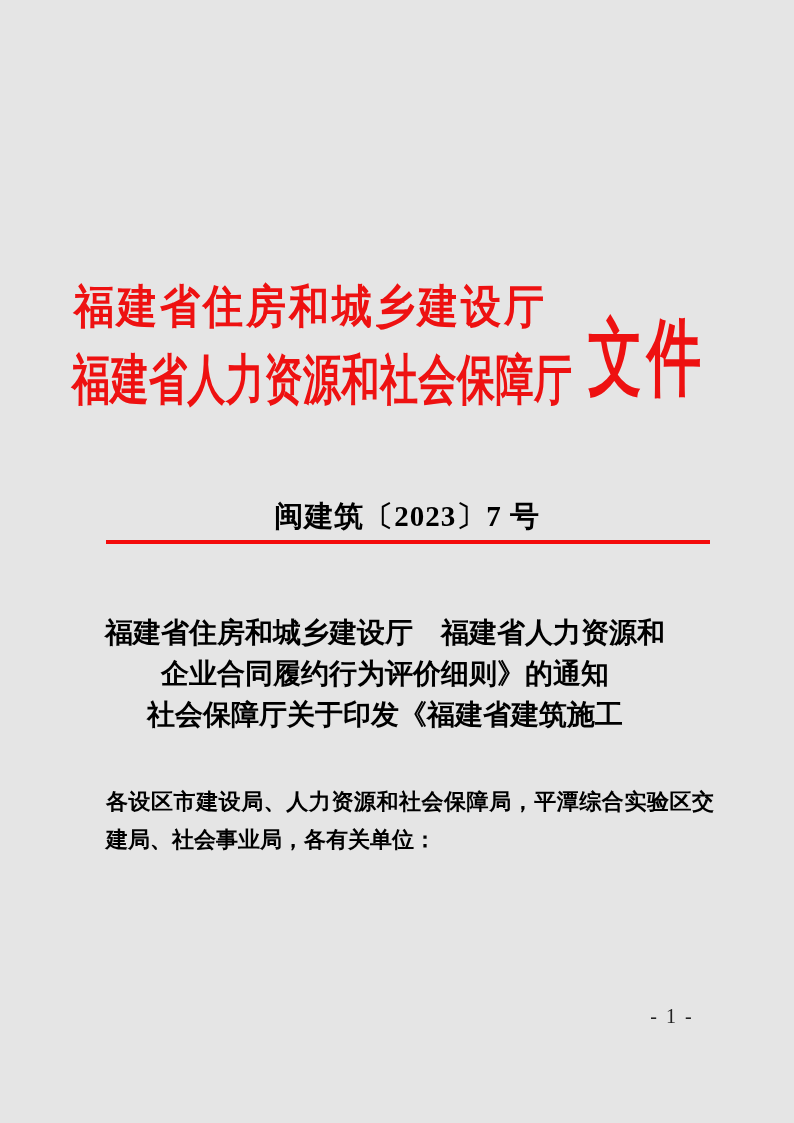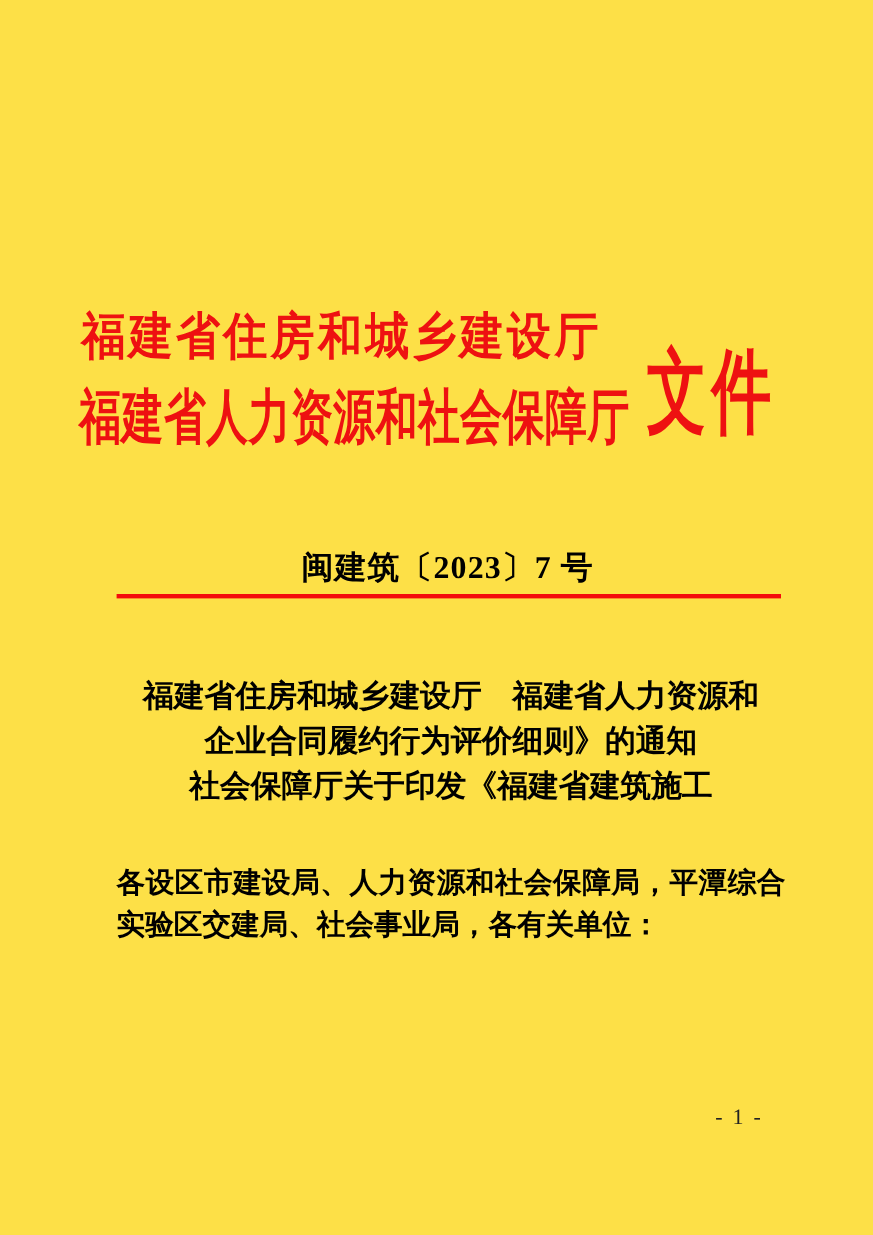--- a/index.html
+++ b/index.html
@@ -6,21 +6,21 @@
     --header_red:#ee1111;
     --divider_red:#f40b0b;
     --ink:#111111;
   }
   html,body{margin:0;padding:0;background:#ffffff;}
   .page{
     position:relative;
     width:794px;
     height:1123px;
     margin:0 auto;
-    background:#fde047;
+    background:#e5e5e5;
     overflow:hidden;
     font-family:"Liberation Sans",sans-serif;
     color:var(--ink);
   }
   
   .agency-line1{
     position:absolute;
     top:283px;left:74px;
     font-size:40px;
     font-weight:bold;
@@ -71,36 +71,36 @@
   
   .red-divider{
     position:absolute;
     top:540px;left:106px;
     width:604px;height:4px;
     background:var(--divider_red);
   }
   
   .doc-title{
     position:absolute;
-    top:612px;left:73px;
+    top:612px;left:48px;
     width:674px;
     margin:0;
     text-align:center;
     font-size:28px;
     font-weight:bold;
     line-height:41px;
     color:#000000;
   }
   .title-line{display:block;white-space:nowrap;}
   
   .doc-body{
     position:absolute;
     top:783px;left:106px;
     width:608px;
-    font-size:26px;
+    font-size:22px;
     font-weight:600;
     line-height:38px;
     text-align:justify;
     color:#000000;
   }
   .doc-body p{margin:0;}
   .doc-body p.indent{text-indent:2em;}
   
   .page-number{
     position:absolute;

